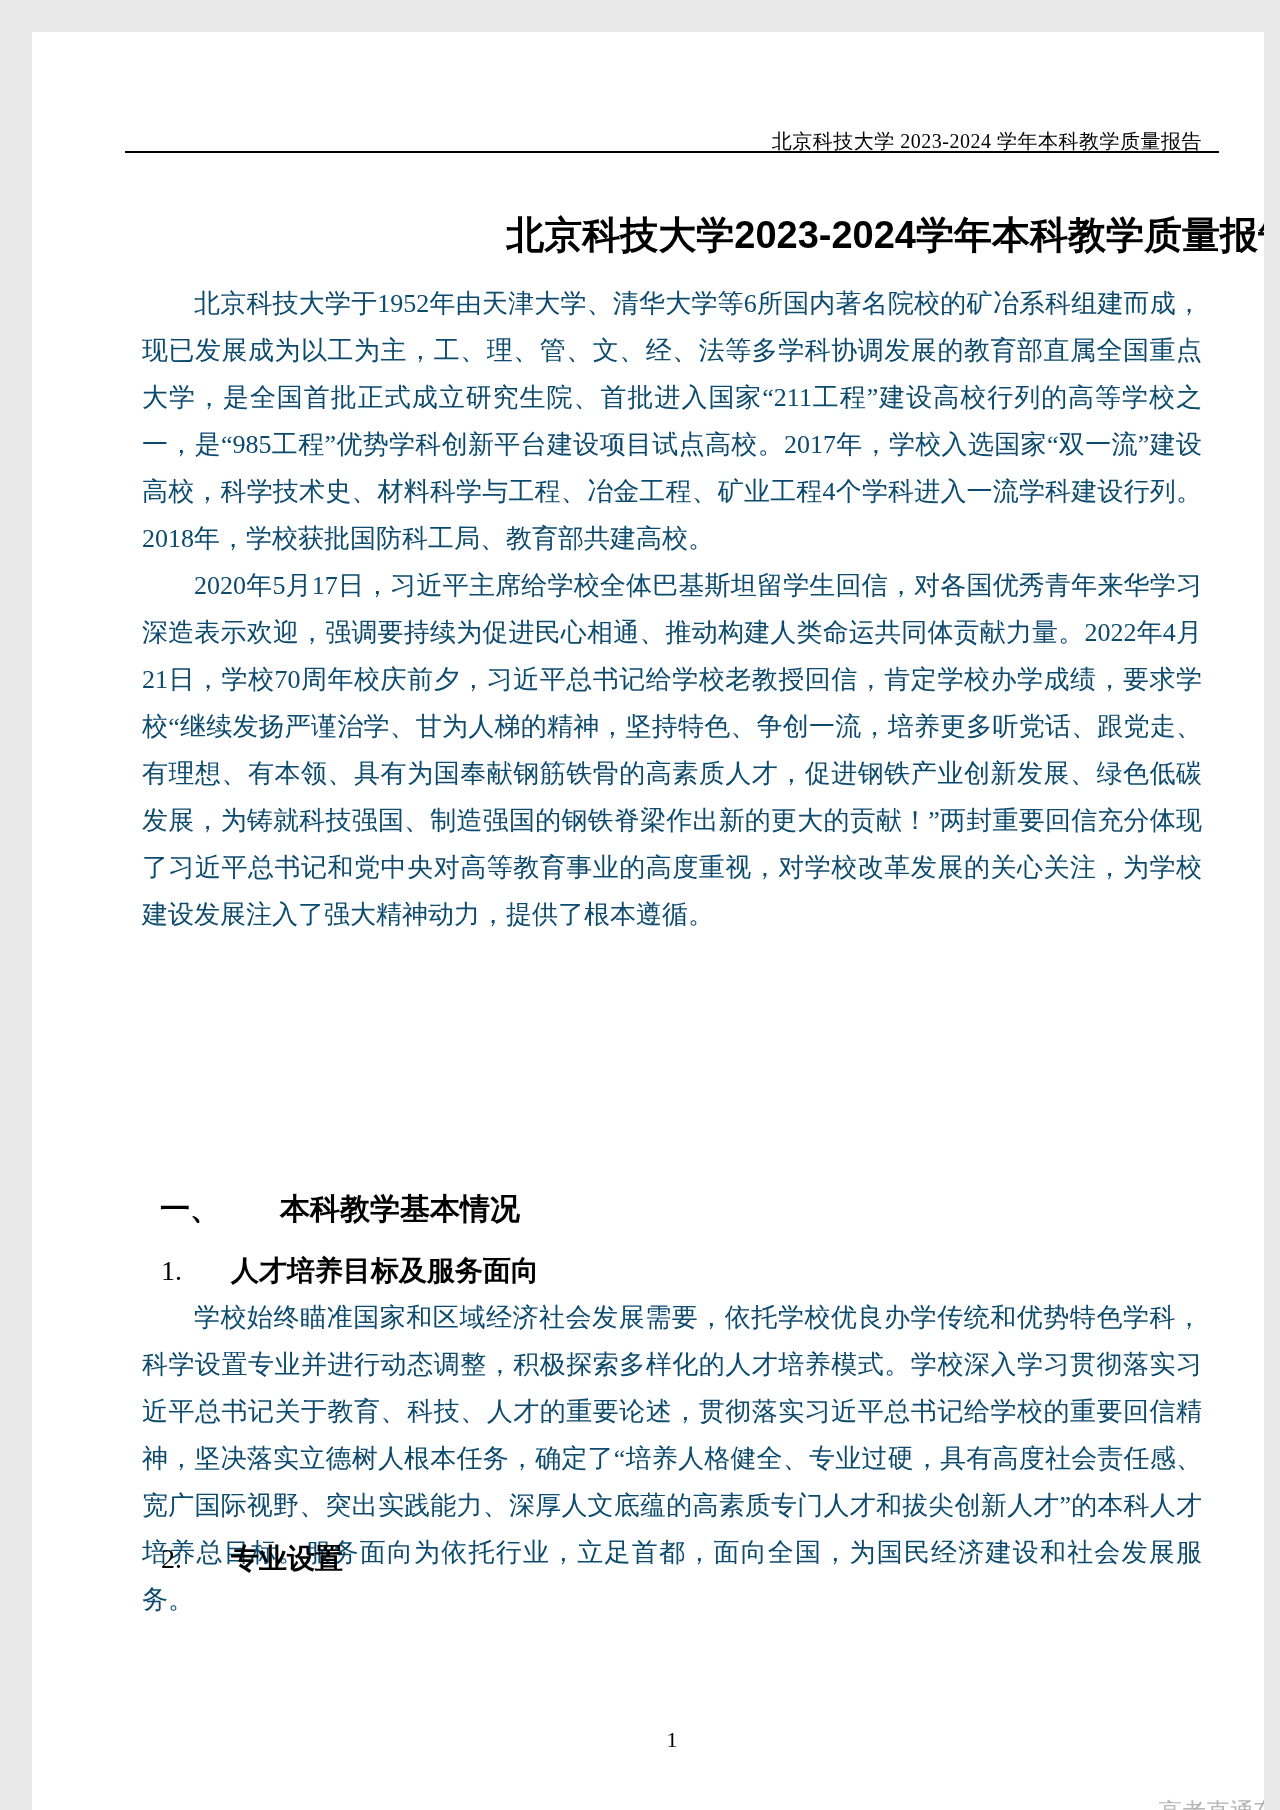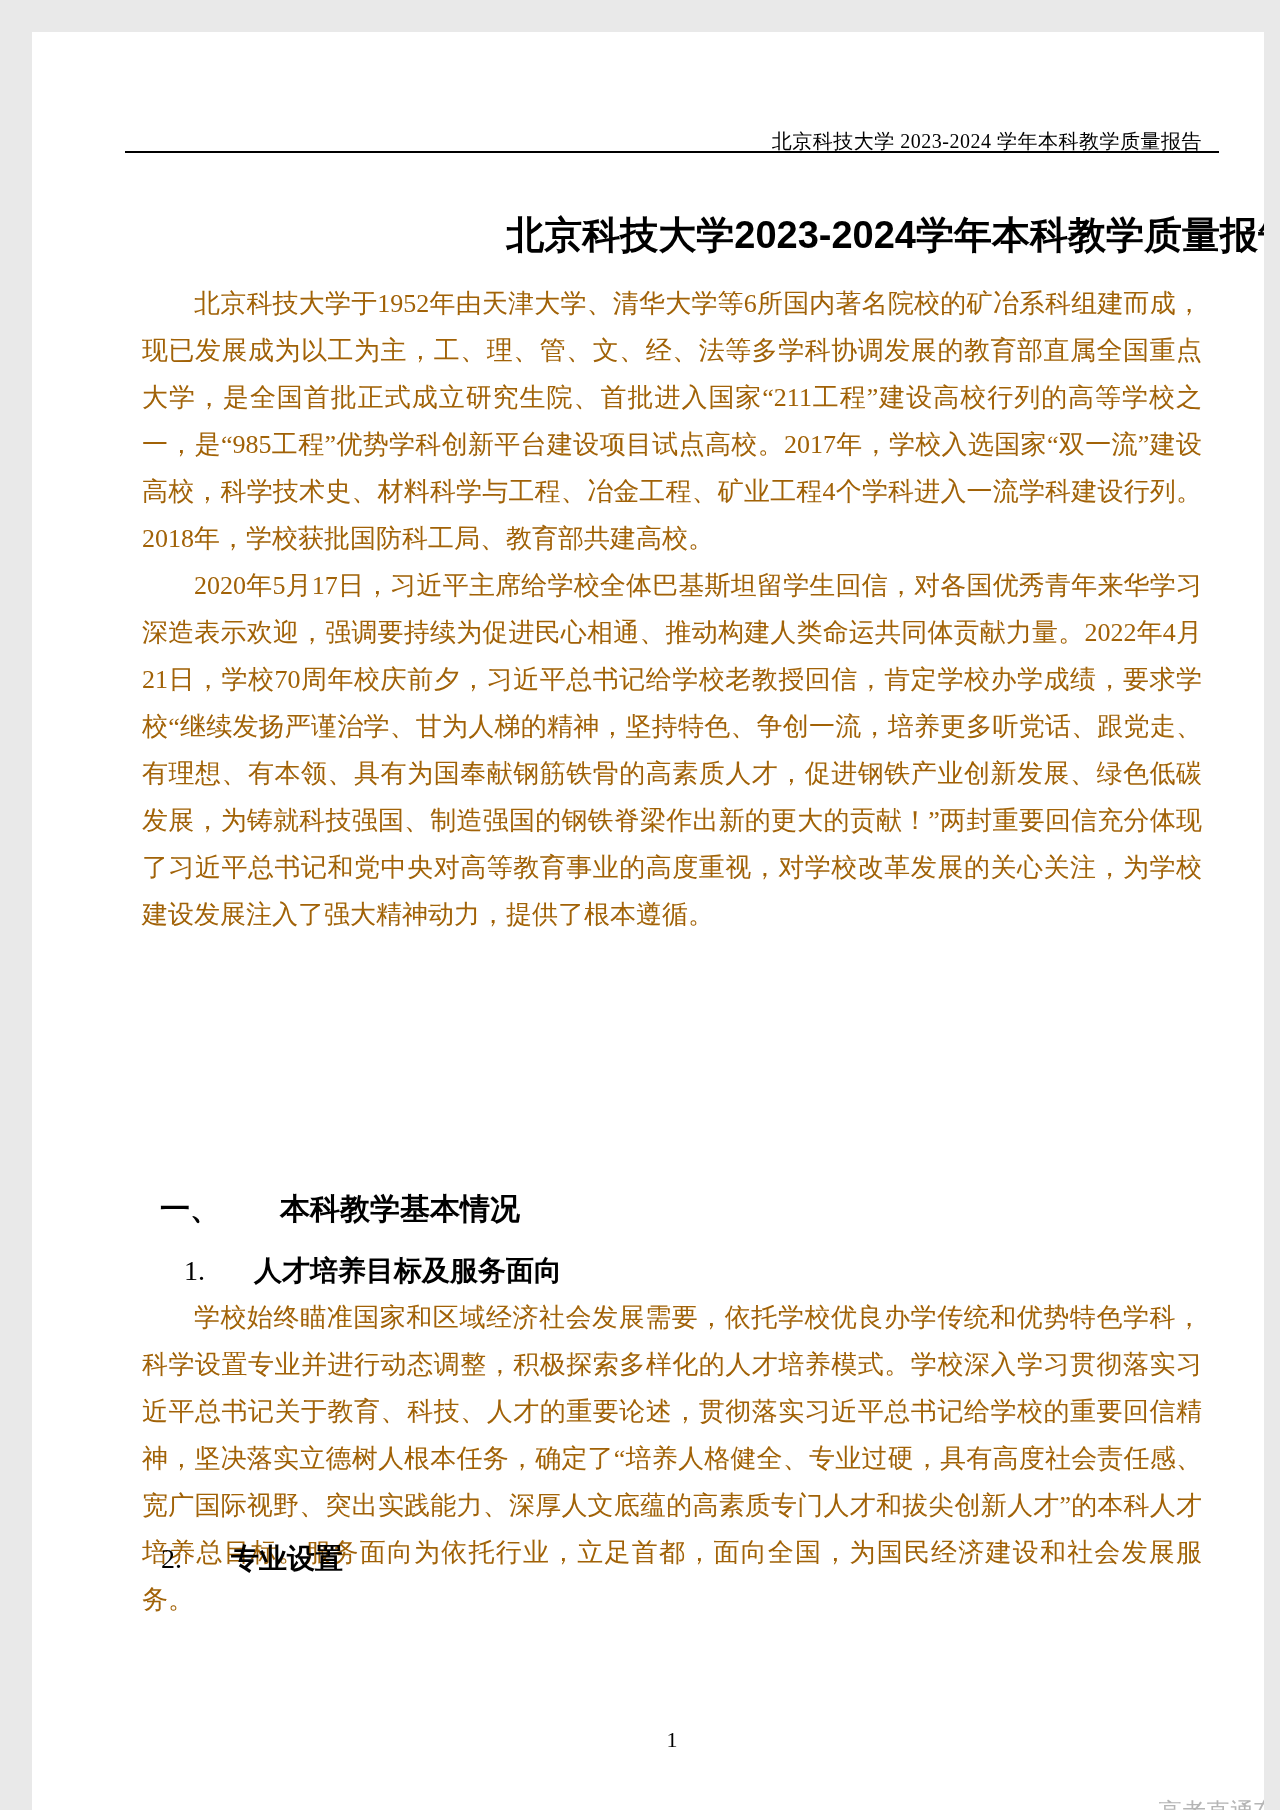--- a/index.html
+++ b/index.html
@@ -47,21 +47,21 @@
   }
   .body-para {
     position: absolute;
     left: 94px;
     width: 1092px;
     font-family: "Liberation Serif", "DejaVu Serif", serif;
     font-size: 26px;
     line-height: 47px;
     text-align: justify;
     text-indent: 2em;
-    color: #a16207;
+    color: #0c4a6e;
   }
   #para-1 { top: 232px; }
   #para-2 { top: 514px; }
   #para-3 { top: 890px; }
   #para-4 { top: 1246px; }
   #para-5 { top: 1578px; }
   .section-heading {
     position: absolute;
     left: 96px;
     top: 1124px;
@@ -74,21 +74,21 @@
   .section-num { display: inline-block; margin-right: 28px; }
   .subsection-heading {
     position: absolute;
     left: 97px;
     font-family: "Liberation Sans", "DejaVu Sans", sans-serif;
     font-weight: 700;
     font-size: 28px;
     line-height: 38px;
     color: #000000;
   }
-  #subheading-1 { top: 1188px; margin-left: 23px; }
+  #subheading-1 { top: 1188px; }
   #subheading-2 { top: 1476px; }
   .sub-num {
     display: inline-block;
     margin-right: 17px;
     font-family: "Liberation Serif", "DejaVu Serif", serif;
     font-weight: 400;
   }
   .page-number {
     position: absolute;
     left: 0;

